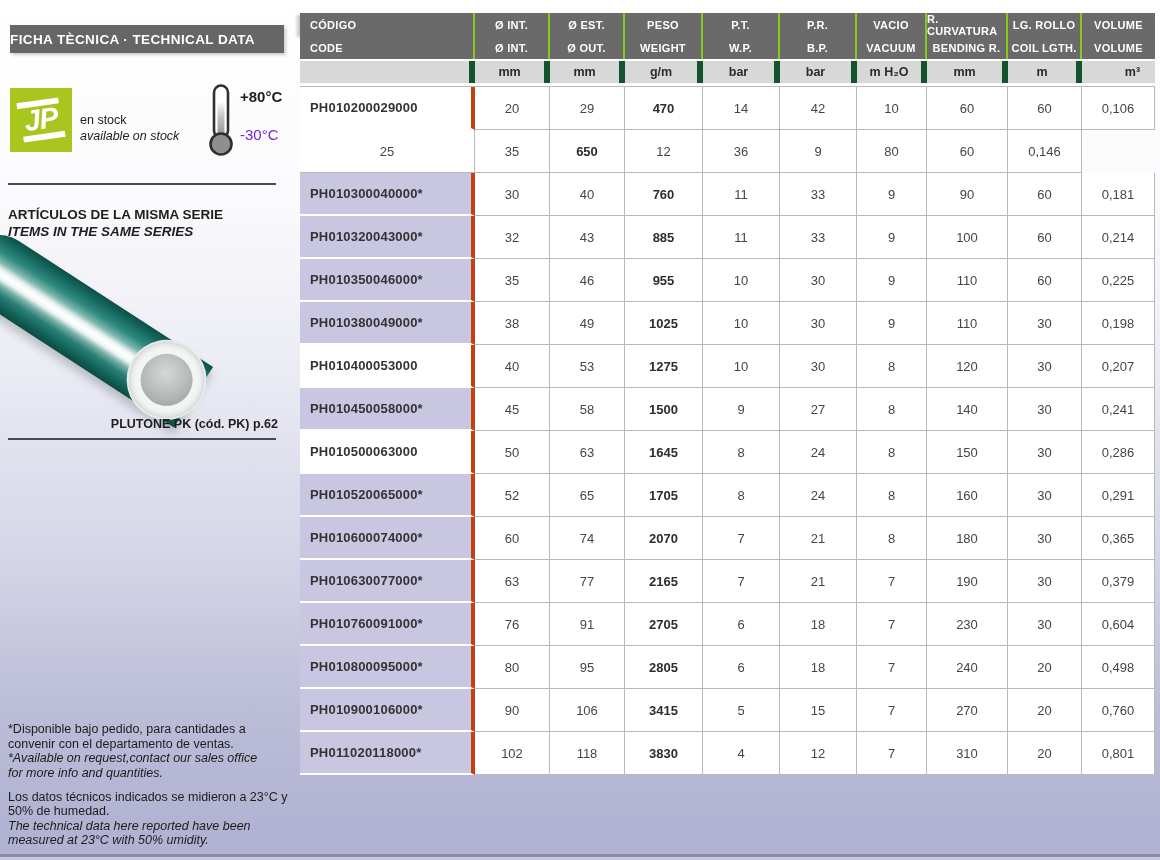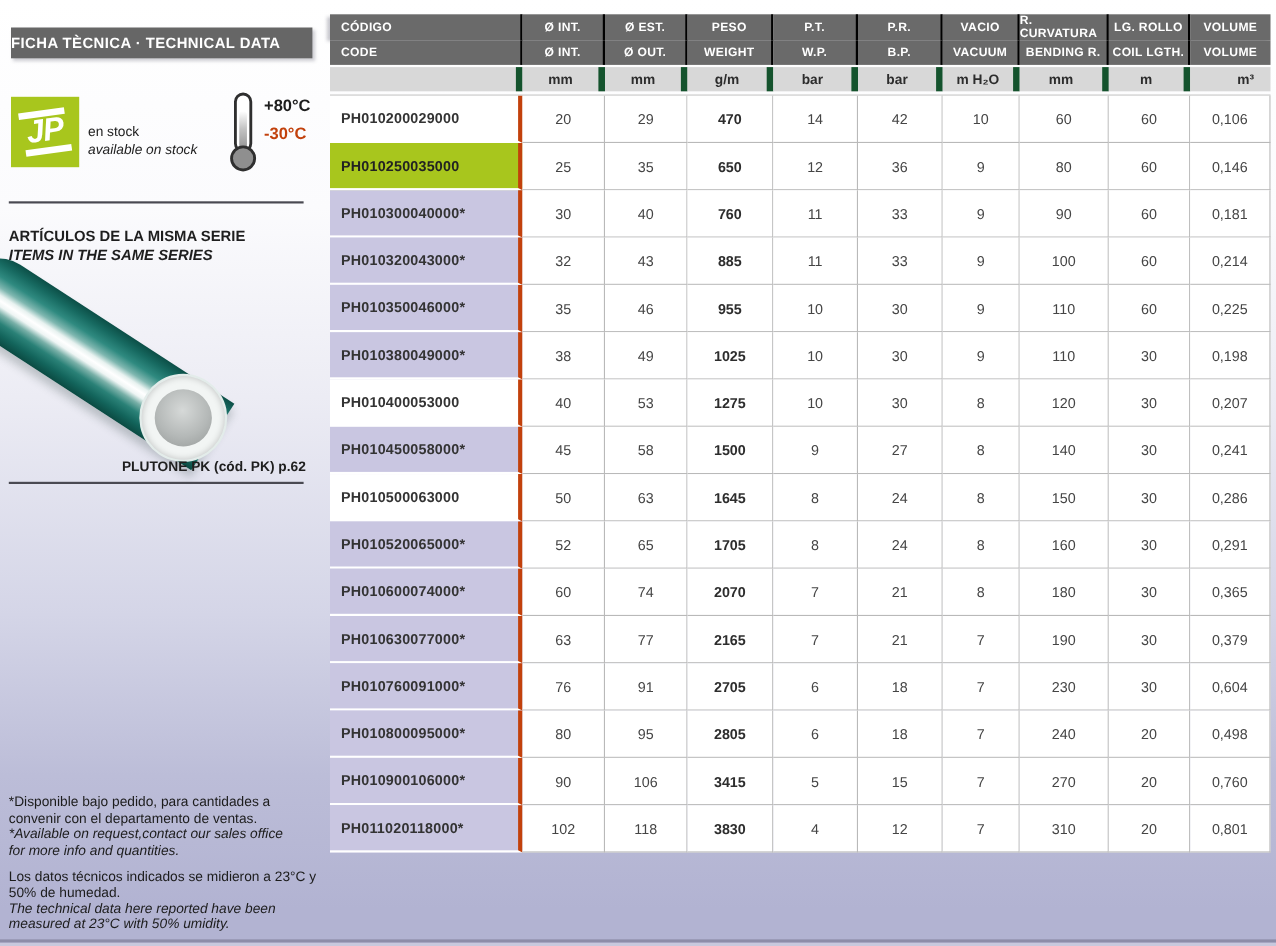--- a/index.html
+++ b/index.html
@@ -34,21 +34,21 @@
   }
   .jp-inner{transform:rotate(-8deg);display:flex;flex-direction:column;align-items:center;}
   .jp-bar{width:42px;height:6px;background:#fff;}
   .jp-bar.top{align-self:flex-start;margin-left:-2px;margin-bottom:0px;}
   .jp-bar.bot{align-self:flex-end;margin-right:-2px;margin-top:0px;}
   .jp-text{font-weight:bold;font-style:italic;font-size:29px;color:#fff;line-height:.95;letter-spacing:-1px;}
   .stock-text{position:absolute;left:80px;top:113px;font-size:12.5px;line-height:1.25;color:#222;}
   .stock-text .en{font-style:italic;}
   .thermo{position:absolute;left:203px;top:83px;}
   .temp-max{position:absolute;left:240px;top:88px;font-size:15px;font-weight:bold;color:#1d1d1d;}
-  .temp-min{position:absolute;left:240px;top:113px;font-size:15px;font-weight:bold;color:#c2410c;}
+  .temp-min{position:absolute;left:240px;top:126px;font-size:15px;font-weight:normal;color:#6d28d9;}
   .divider{position:absolute;left:8px;width:268px;height:1.5px;background:#4a4a52;}
   .div1{top:183px;} .div2{top:438px;}
   .series-title{position:absolute;left:8px;top:206px;font-size:13.5px;font-weight:bold;line-height:1.28;color:#1e1e1e;}
   .series-title .en{font-style:italic;}
 
   
   .hose-wrap{position:absolute;left:5px;top:262px;width:182px;height:148px;}
   .hose-body{
     position:absolute;left:-46px;top:-14px;width:268px;height:72px;
     transform:rotate(33deg);transform-origin:60px 36px;
@@ -73,21 +73,21 @@
 
   .page-edge{position:absolute;left:0;right:0;bottom:3px;height:3px;background:#8d8ca8;}
   .page-edge2{position:absolute;left:0;right:0;bottom:0;height:3px;background:#c8c8dd;}
 
   
   .datatable{position:absolute;left:300px;top:13px;width:855px;}
   .h-row,.u-row,.t-row{display:grid;grid-template-columns:175px 75px 75px 78px 77px 77px 70px 81px 74px 73px;}
   .h-row{height:22px;margin-bottom:2px;}
   .h-row .hc{
     background:var(--hdr-gray);color:#fff;font-size:11px;font-weight:bold;letter-spacing:.3px;
-    display:flex;align-items:center;justify-content:center;border-right:2px solid #000000;
+    display:flex;align-items:center;justify-content:center;border-right:2px solid #84cc16;
   }
   .h-row .hc:last-child{border-right:none;}
   .h-row .hc.code{justify-content:flex-start;padding-left:10px;}
   .h-row.first{box-shadow:-3px 2px 3px rgba(70,70,90,.3);}
   .u-row{height:22px;margin-bottom:3px;}
   .u-row .uc{
     background:var(--units-gray);color:#2c2c2c;font-size:12.5px;font-weight:bold;
     display:flex;align-items:center;justify-content:center;border-right:6px solid #14532d;
   }
   .u-row .uc:last-child{border-right:none;padding-left:28px;}
@@ -222,21 +222,20 @@
         <div class="cell">29</div>
         <div class="cell bold">470</div>
         <div class="cell">14</div>
         <div class="cell">42</div>
         <div class="cell">10</div>
         <div class="cell">60</div>
         <div class="cell">60</div>
         <div class="cell">0,106</div>
       </div>
       <div class="t-row">
-        <div class="code-cell bg-green">PH010250035000</div>
         <div class="cell">25</div>
         <div class="cell">35</div>
         <div class="cell bold">650</div>
         <div class="cell">12</div>
         <div class="cell">36</div>
         <div class="cell">9</div>
         <div class="cell">80</div>
         <div class="cell">60</div>
         <div class="cell">0,146</div>
       </div>

